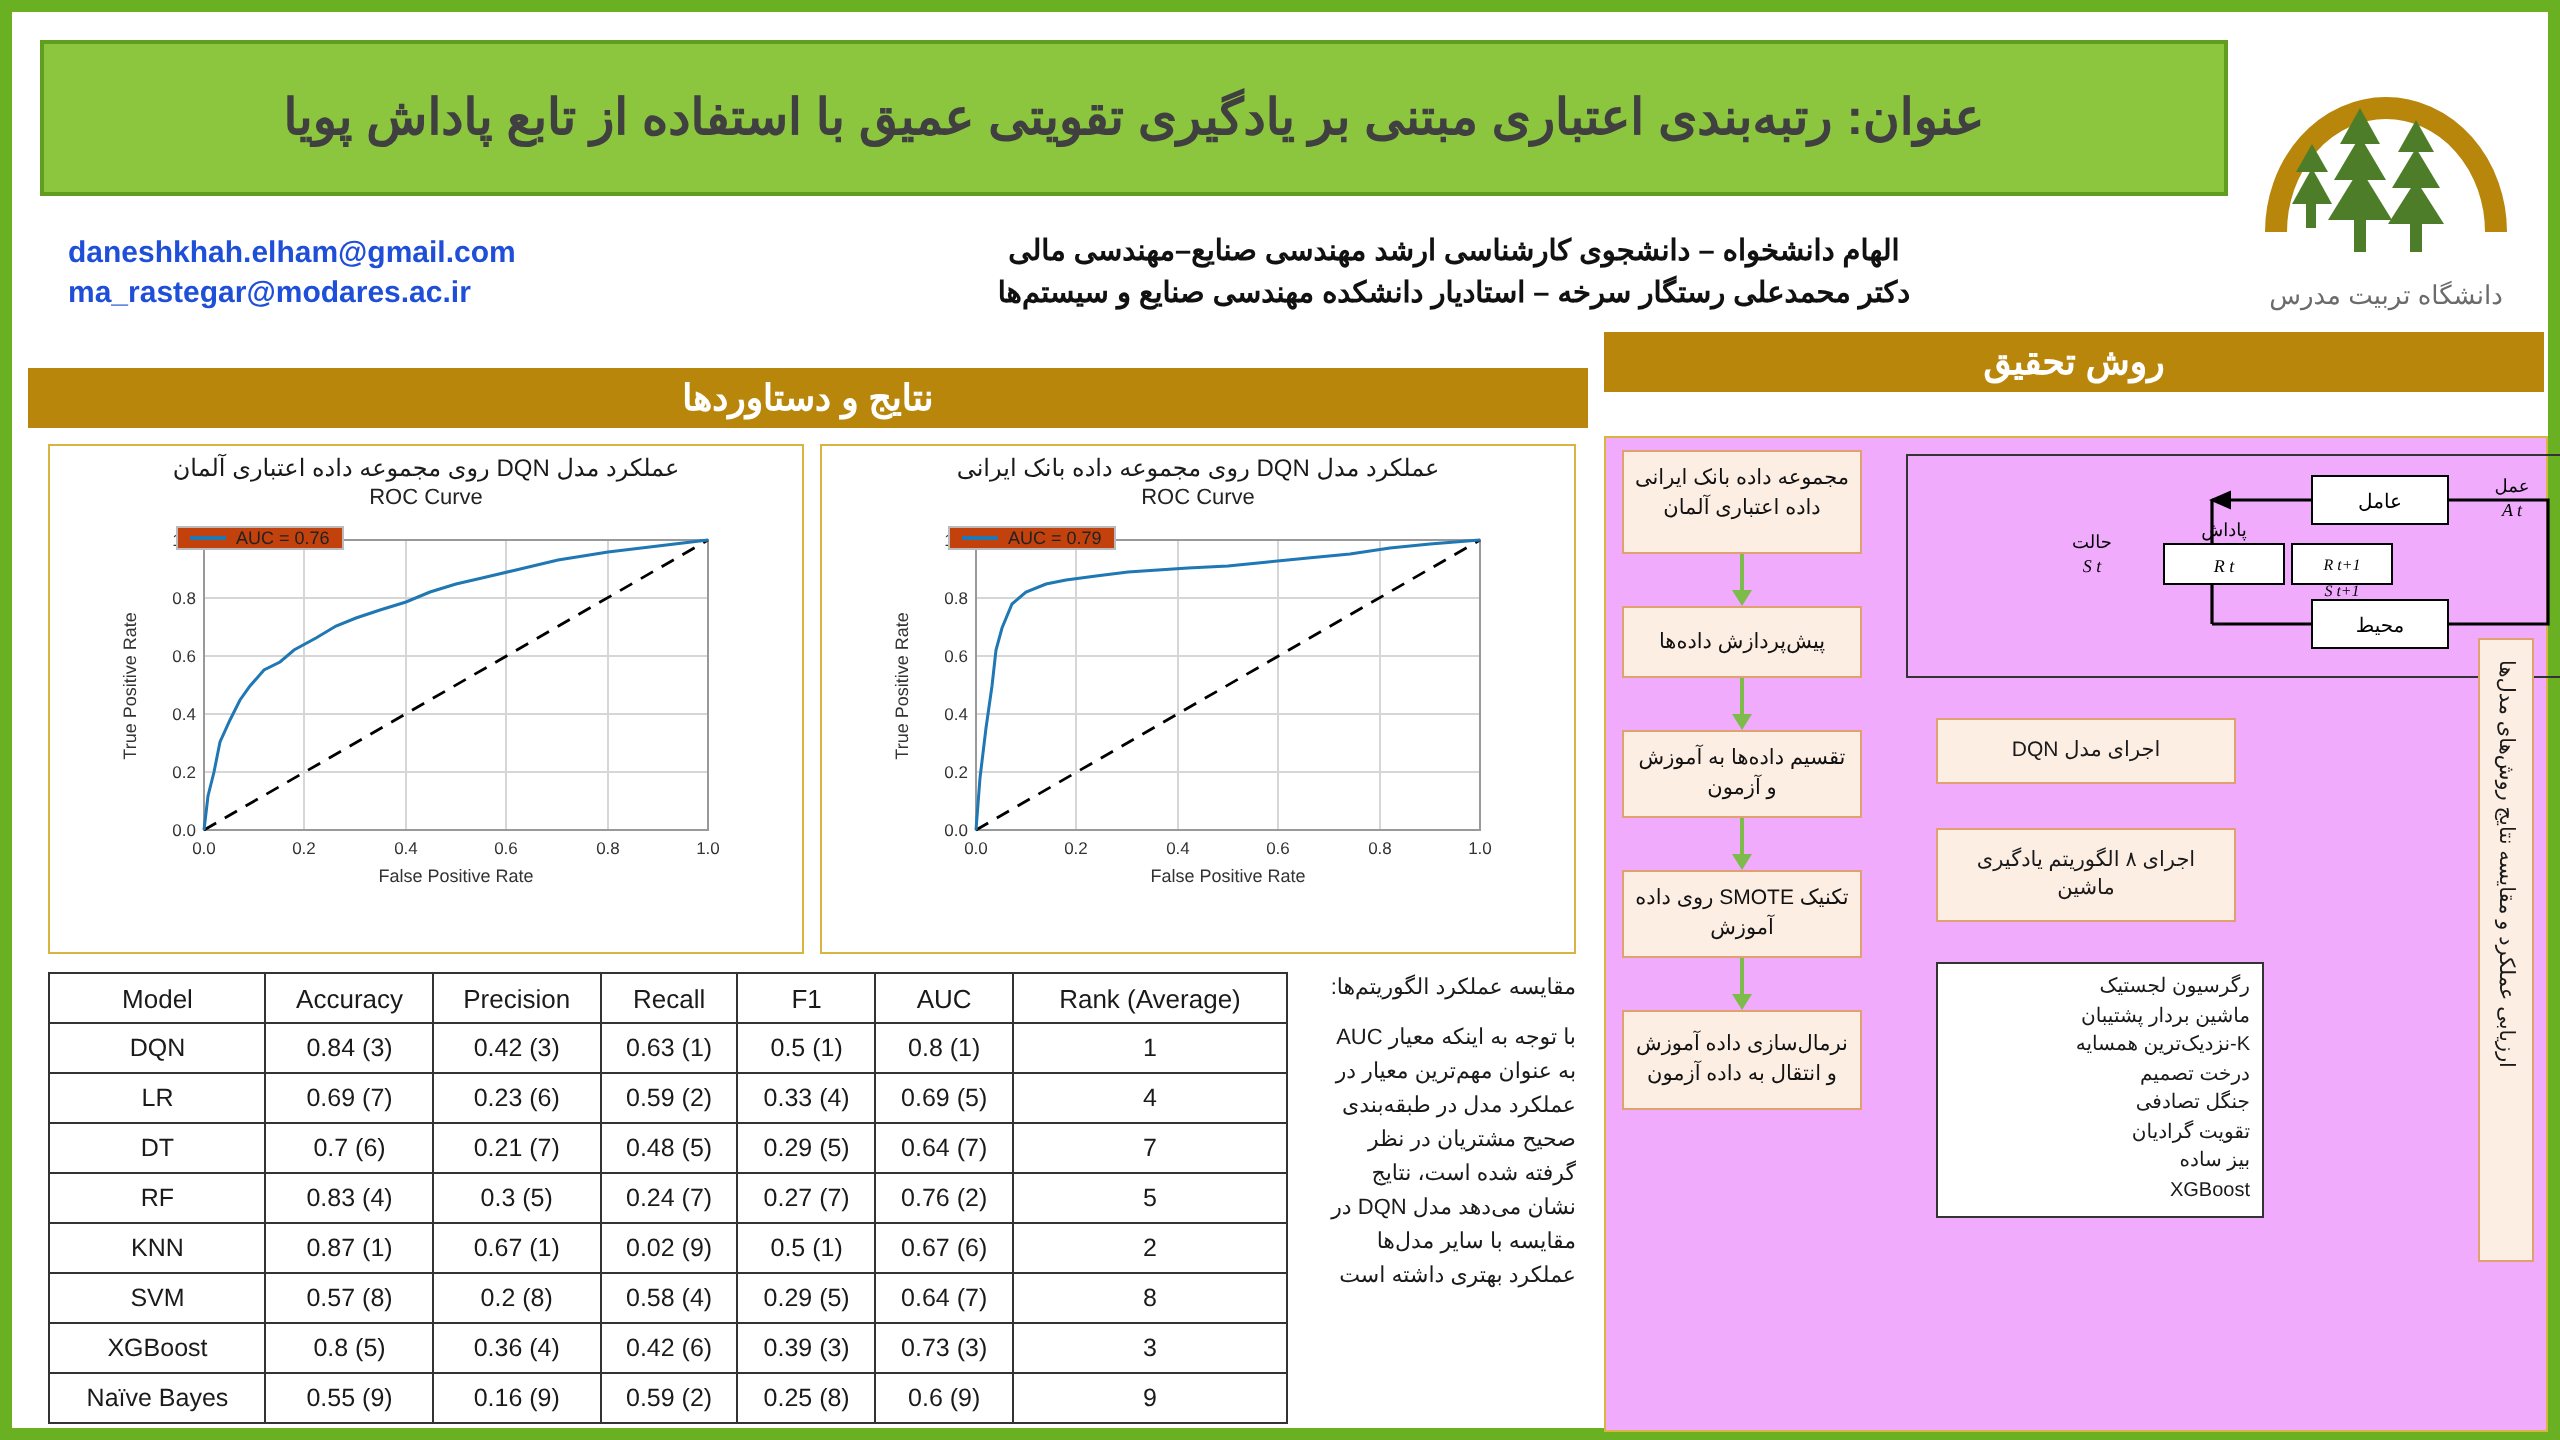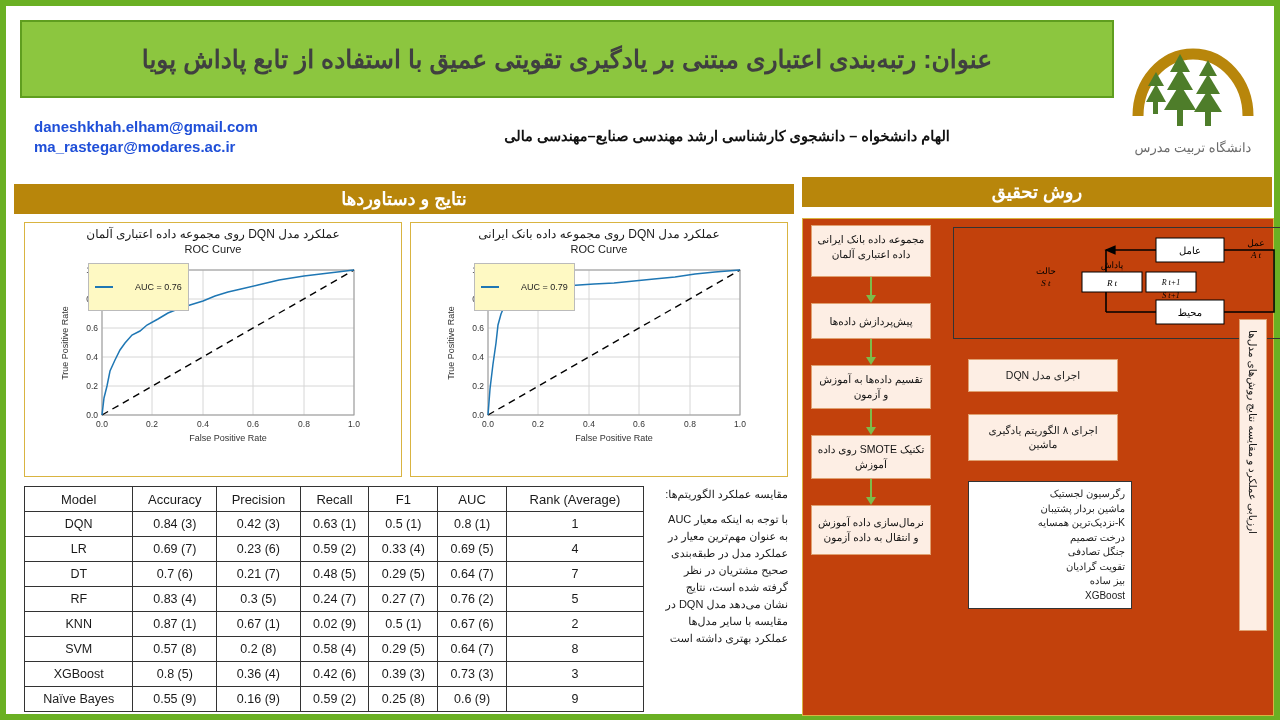--- a/index.html
+++ b/index.html
@@ -21,42 +21,42 @@
   .emails{width:330px;color:#1f4fd8;font-weight:bold;font-size:15px;direction:ltr;text-align:left;padding-left:14px;line-height:1.35;}
   .emails div{white-space:nowrap;}
   .authors{flex:1;direction:rtl;text-align:center;font-size:14.5px;font-weight:bold;color:#111;line-height:1.45;padding-right:20px;}
   
   .logo{position:absolute;right:12px;top:4px;width:150px;height:156px;}
   .logo svg{width:100%;height:100%;}
   
   .banner{position:absolute;height:30px;background:#b8860b;display:flex;align-items:center;justify-content:center;}
   .banner span{color:#fff;font-weight:bold;font-size:18px;direction:rtl;}
   #banner-results{left:8px;top:178px;width:780px;}
-  #banner-method{left:796px;top:171px;width:470px;}
+  #banner-method{left:796px;top:160px;width:470px;}
   
   .results{position:absolute;left:8px;top:212px;width:780px;height:496px;}
   .charts{position:absolute;left:10px;top:4px;width:764px;height:255px;display:flex;gap:8px;}
   .chart-box{flex:1;border:1px solid #d9b441;background:#fff;padding:4px 3px 2px;box-sizing:border-box;position:relative;}
   .chart-cap{text-align:center;font-size:12px;direction:rtl;margin-bottom:2px;}
   .chart-title{text-align:center;font-size:11px;color:#222;}
   .plot{position:relative;margin:2px auto 0;width:318px;height:190px;}
   .plot svg{display:block;}
-  .legend{position:absolute;left:34px;top:6px;border:1px solid #bbb;background:#fef9c3;padding:18px 6px;font-size:9px;color:#222;
-    display:flex;align-items:center;gap:22px;}
+  .legend{position:absolute;left:34px;top:6px;border:1px solid #bbb;background:#c2410c;padding:0 6px;font-size:9px;color:#222;
+    display:flex;align-items:center;gap:5px;}
   .legend i{display:inline-block;width:18px;height:2px;background:#1f77b4;}
   
   .tablewrap{position:absolute;left:10px;top:268px;width:764px;}
   table{border-collapse:collapse;font-size:12.5px;}
   .maintable{width:620px;}
   .maintable th,.maintable td{border:1px solid #333;text-align:center;padding:3px 2px;height:18px;}
   .maintable th{font-weight:normal;font-size:13px;}
   .note{position:absolute;left:640px;top:0;width:124px;direction:rtl;font-size:11px;line-height:1.55;text-align:right;}
   .note .note-title{margin-bottom:8px;}
   
-  .method{position:absolute;left:796px;top:212px;width:470px;height:496px;border:1px solid #d9b441;background:#c2410c;}
+  .method{position:absolute;left:796px;top:212px;width:470px;height:496px;border:1px solid #d9b441;background:#f0abfc;}
   .flow{position:absolute;left:8px;top:6px;width:120px;}
   .fbox{border:1px solid #e0a070;background:#fdeee4;color:#111;font-size:10.5px;direction:rtl;text-align:center;
     padding:6px 4px;margin-bottom:0;line-height:1.4;box-sizing:border-box;}
   .arrow-v{width:0;height:0;margin:0 auto;border-left:5px solid transparent;border-right:5px solid transparent;border-top:8px solid #7dbb4a;}
   .vline{width:2px;background:#7dbb4a;margin:0 auto;}
   .rl{position:absolute;left:150px;top:8px;width:305px;height:110px;border:1px solid #333;padding-left:32px;}
   .midcol{position:absolute;left:165px;top:140px;width:150px;}
   .mbox{border:1px solid #e0a070;background:#fdeee4;font-size:10.5px;direction:rtl;text-align:center;padding:8px 4px;line-height:1.4;}
   .modellist{position:absolute;left:165px;top:262px;width:150px;border:1px solid #333;background:#fff;
     font-size:10px;direction:rtl;text-align:right;padding:5px 6px;line-height:1.45;}
@@ -74,20 +74,21 @@
       <div class="title">عنوان: رتبه‌بندی اعتباری مبتنی بر یادگیری تقویتی عمیق با استفاده از تابع پاداش پویا</div>
     </div>
 
     <div class="authors-bar">
       <div class="emails">
         <div>daneshkhah.elham@gmail.com</div>
         <div>ma_rastegar@modares.ac.ir</div>
       </div>
       <div class="authors">
         <div>الهام دانشخواه  –  دانشجوی کارشناسی ارشد مهندسی صنایع–مهندسی مالی</div>
+        <div>دکتر محمدعلی رستگار سرخه  –  استادیار دانشکده مهندسی صنایع و سیستم‌ها</div>
       </div>
     </div>
 
     <div class="logo">
       <svg viewBox="0 0 150 156" xmlns="http://www.w3.org/2000/svg">
         <circle cx="75" cy="72" r="66" fill="#ffffff"></circle>
         <path d="M20 100 A55 62 0 0 1 130 100" fill="none" stroke="#b8860b" stroke-width="11"></path>
 
         <g fill="#4e7d2a">
           <path d="M62 38 l10 18 h-20 z"></path>

